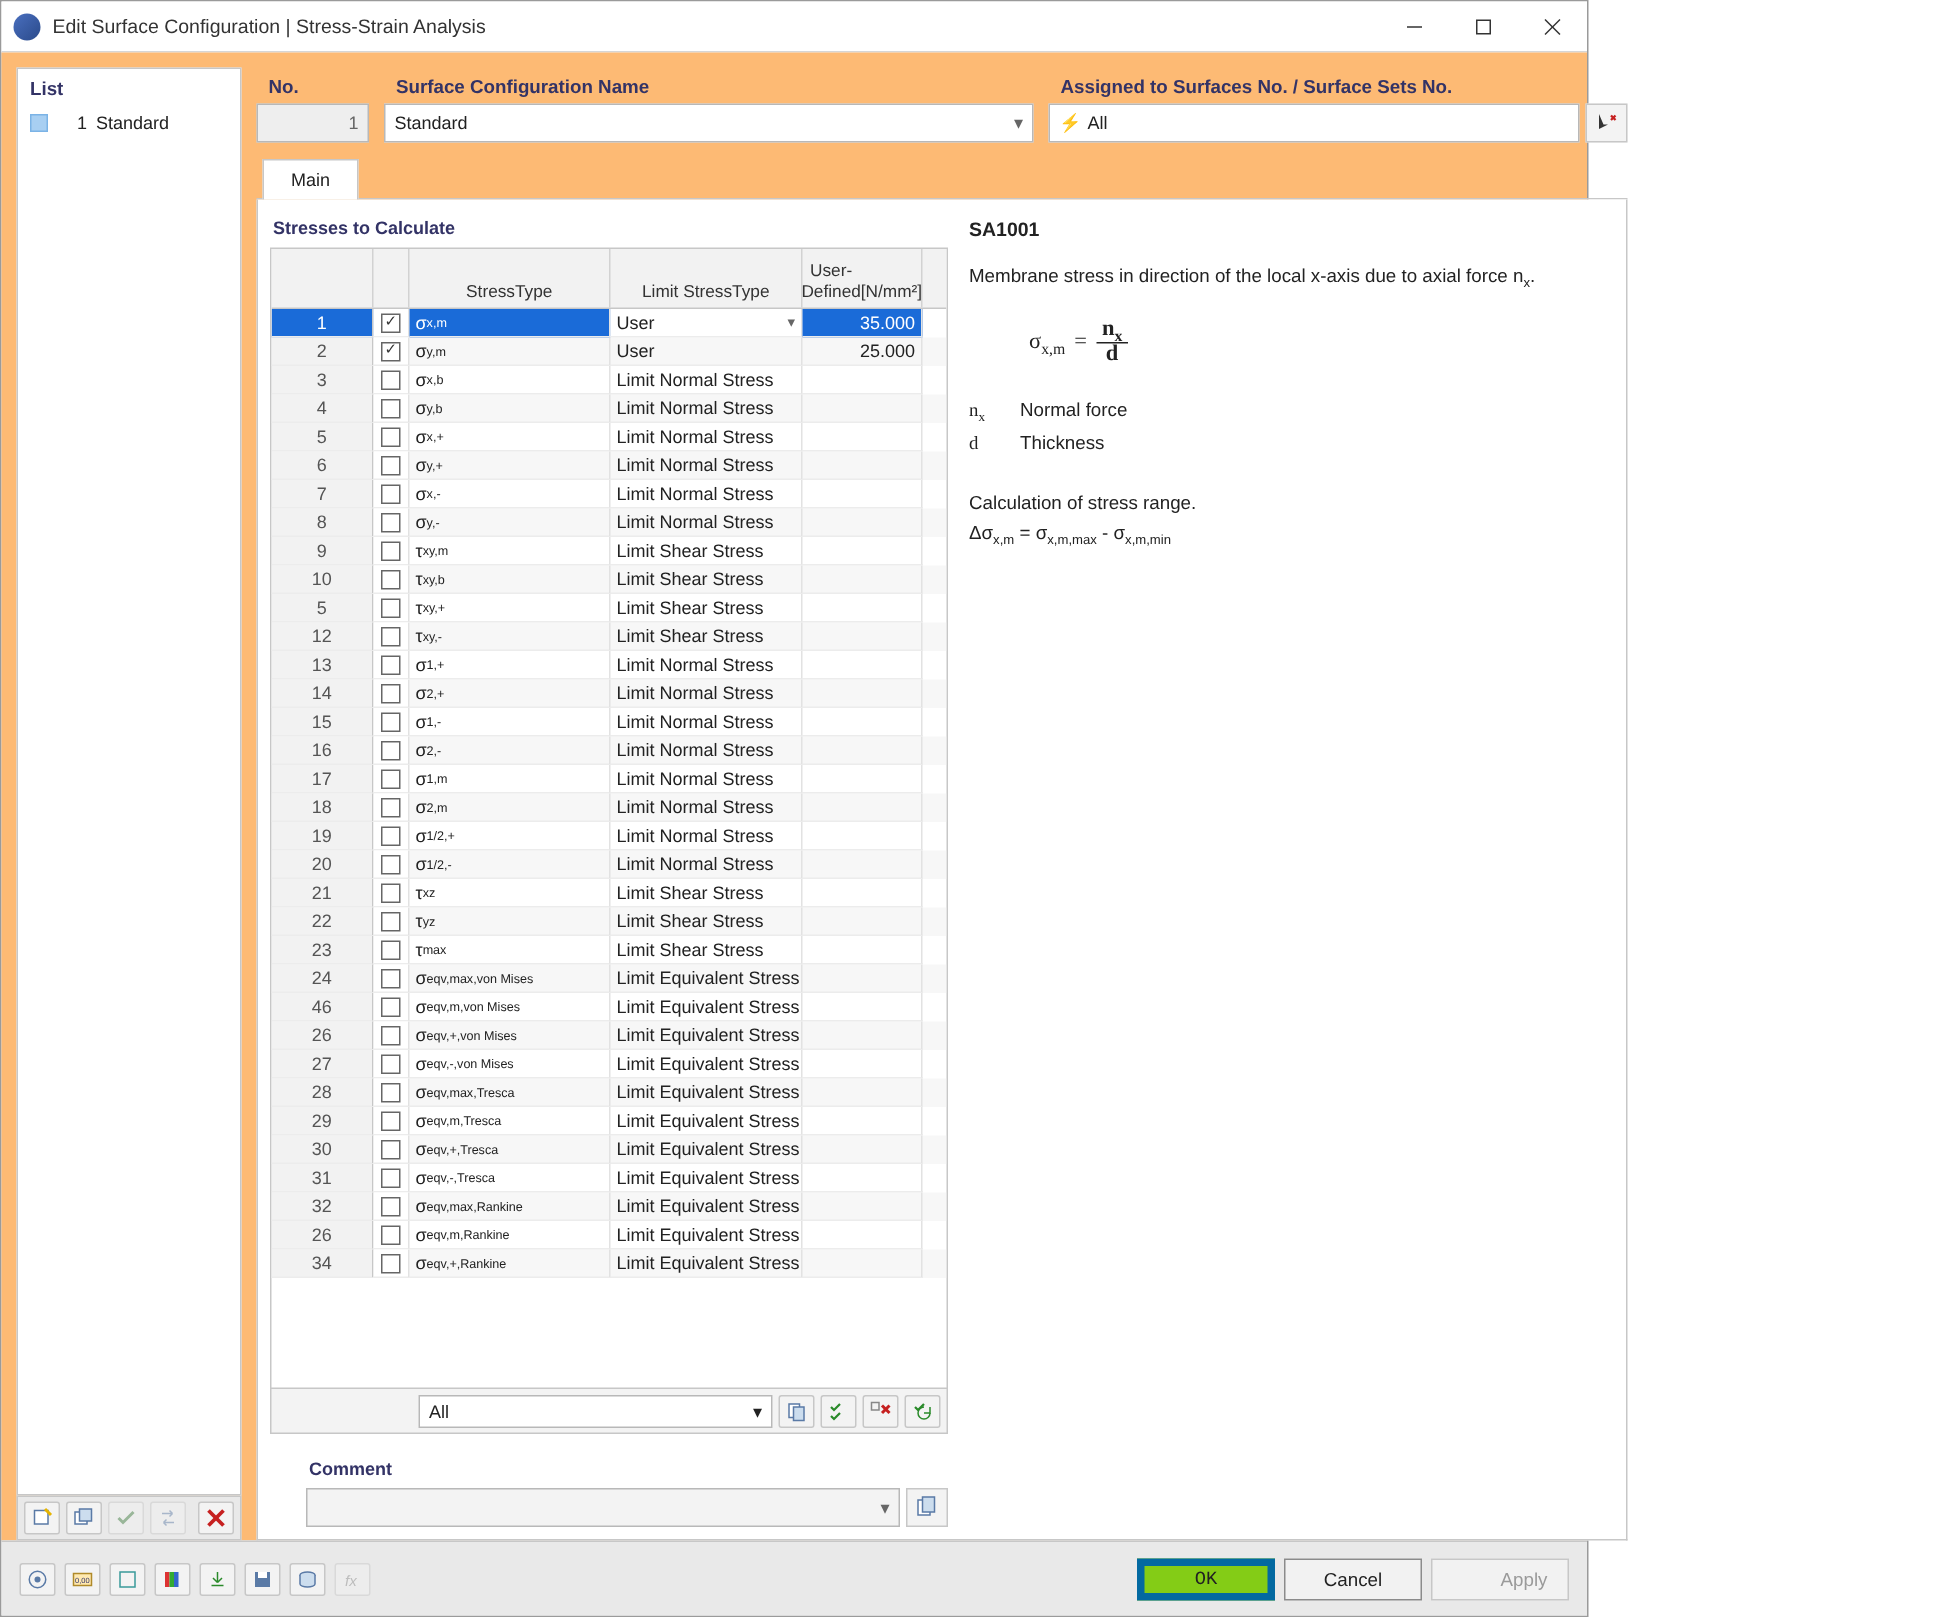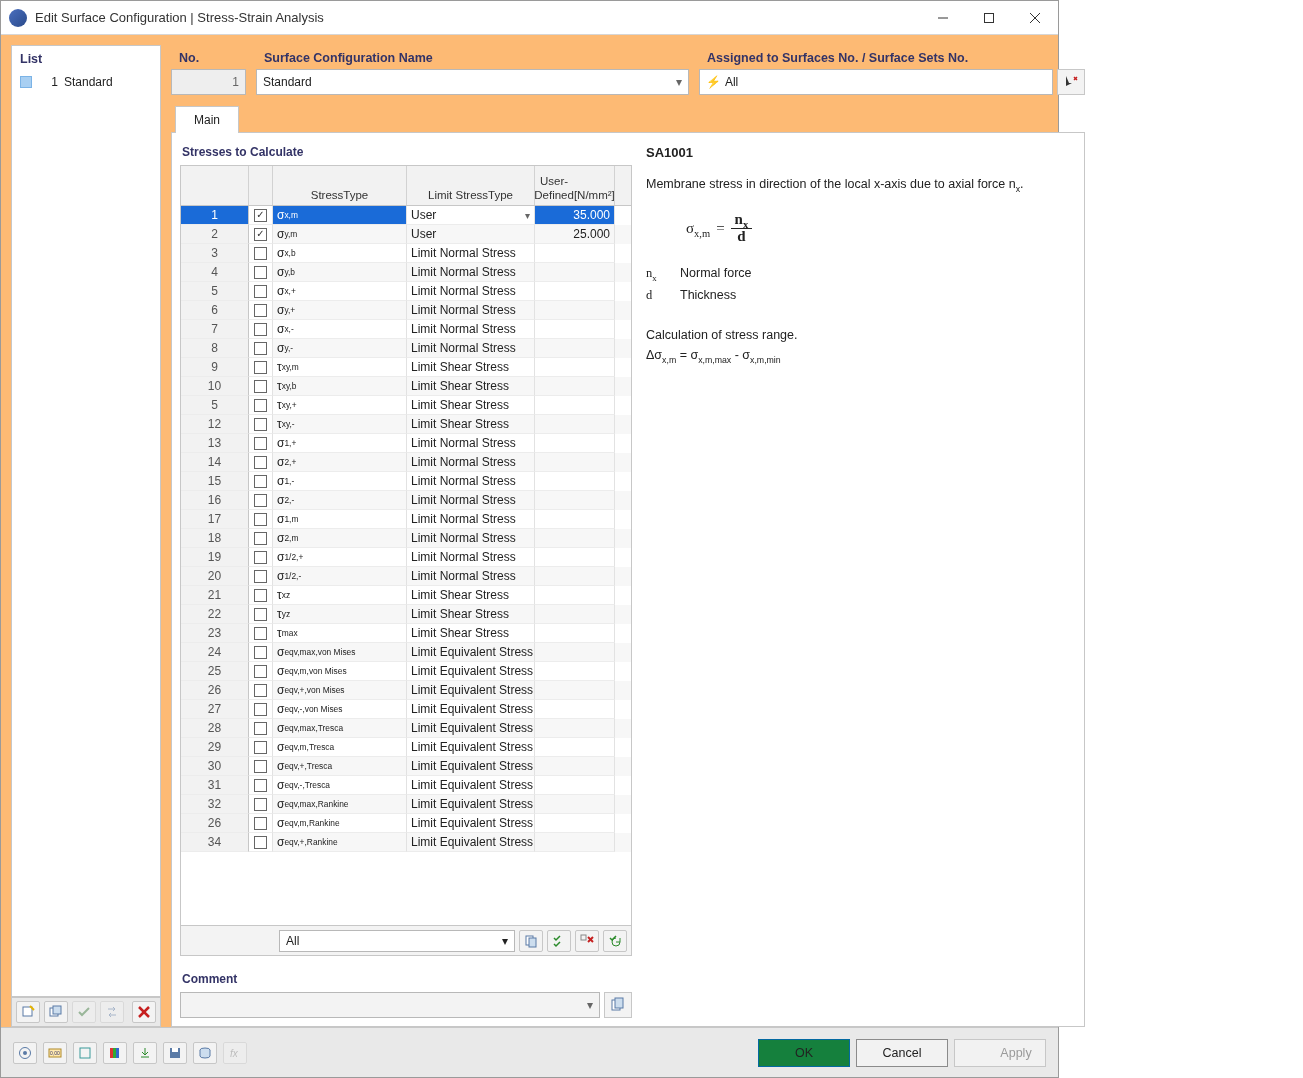--- a/index.html
+++ b/index.html
@@ -75,38 +75,38 @@
   .trow.selected .td.limit{background:#fff;color:#222;}
   .trow.selected .td.ud{background:#1a6bd8;color:#fff;}
   .trow.selected .td.chk{background:#fff;}
   .chkbox{width:13px;height:13px;border:1px solid #666;background:#fff;display:flex;align-items:center;justify-content:center;}
   .chkbox.checked::after{content:"✓";font-size:10px;line-height:1;color:#333;}
   .limit-cell{display:flex;align-items:center;justify-content:space-between;width:100%;}
   .limit-cell .chev{color:#666;font-size:10px;}
   .table-toolbar{border:1px solid #c7c7c7;border-top:none;height:30px;display:flex;align-items:center;padding:0 4px;gap:4px;background:#f3f3f3;}
   .filter-combo{flex:1;max-width:240px;height:22px;border:1px solid #b8b8b8;background:#fff;display:flex;align-items:center;justify-content:space-between;padding:0 6px;}
   
-  .comment-block{margin-top:12px;}
+  .comment-block{margin-top:12px;margin-left:24px;}
   .comment-row{display:flex;gap:4px;}
   .comment-input{flex:1;height:26px;border:1px solid #b8b8b8;background:#f3f3f3;display:flex;align-items:center;justify-content:space-between;padding:0 6px;color:#666;}
   
   .info-title{font-weight:700;color:#222;margin-bottom:14px;font-size:13px;}
   .info-body{font-size:12.5px;line-height:1.6;}
   .formula{font-family:"Cambria Math","Times New Roman",serif;font-size:15px;margin:18px 0 18px 40px;display:flex;align-items:center;gap:6px;}
   .frac{display:inline-flex;flex-direction:column;align-items:center;line-height:1.05;}
   .frac .top{border-bottom:1px solid #222;padding:0 4px;font-weight:600;}
   .frac .bot{padding:0 4px;font-weight:600;}
   .deflist{margin:10px 0 20px 0;}
   .defrow{display:flex;gap:10px;margin:2px 0;}
   .defrow .sym{width:24px;font-family:"Cambria Math",serif;}
   
   .footer{height:50px;background:#e9e9e9;border-top:1px solid #c7c7c7;display:flex;align-items:center;padding:0 12px;gap:6px;}
   .footer .spacer{flex:1;}
   .btn{min-width:92px;height:28px;border:1px solid #8b8b8b;background:#f2f2f2;display:flex;align-items:center;justify-content:center;font-size:12.5px;}
-  .btn.primary{border:1px solid #0369a1;background:#15803d;}
+  .btn.primary{border:5px solid #0369a1;background:#84cc16;font-family:Liberation Mono, monospace;}
   .btn.disabled{color:#9a9a9a;border-color:#c7c7c7;padding-left:32px;}
   sub{font-size:70%;line-height:0;}
 </style>
 </head>
 <body>
 
 <div class="window">
 
   <div class="titlebar">
     <div class="app-icon"></div>
@@ -524,21 +524,21 @@
                     <div class="chkbox"></div>
                   </div>
                   <div class="td w-type">
                     <span>σ</span>
                     <sub>eqv,max,von Mises</sub>
                   </div>
                   <div class="td limit w-limit">Limit Equivalent Stress</div>
                   <div class="td ud w-ud"></div>
                 </div>
                 <div class="trow">
-                  <div class="td idx w-idx">25</div>
+                  <div class="td idx w-idx">46</div>
                   <div class="td chk w-chk">
                     <div class="chkbox"></div>
                   </div>
                   <div class="td w-type">
                     <span>σ</span>
                     <sub>eqv,m,von Mises</sub>
                   </div>
                   <div class="td limit w-limit">Limit Equivalent Stress</div>
                   <div class="td ud w-ud"></div>
                 </div>

